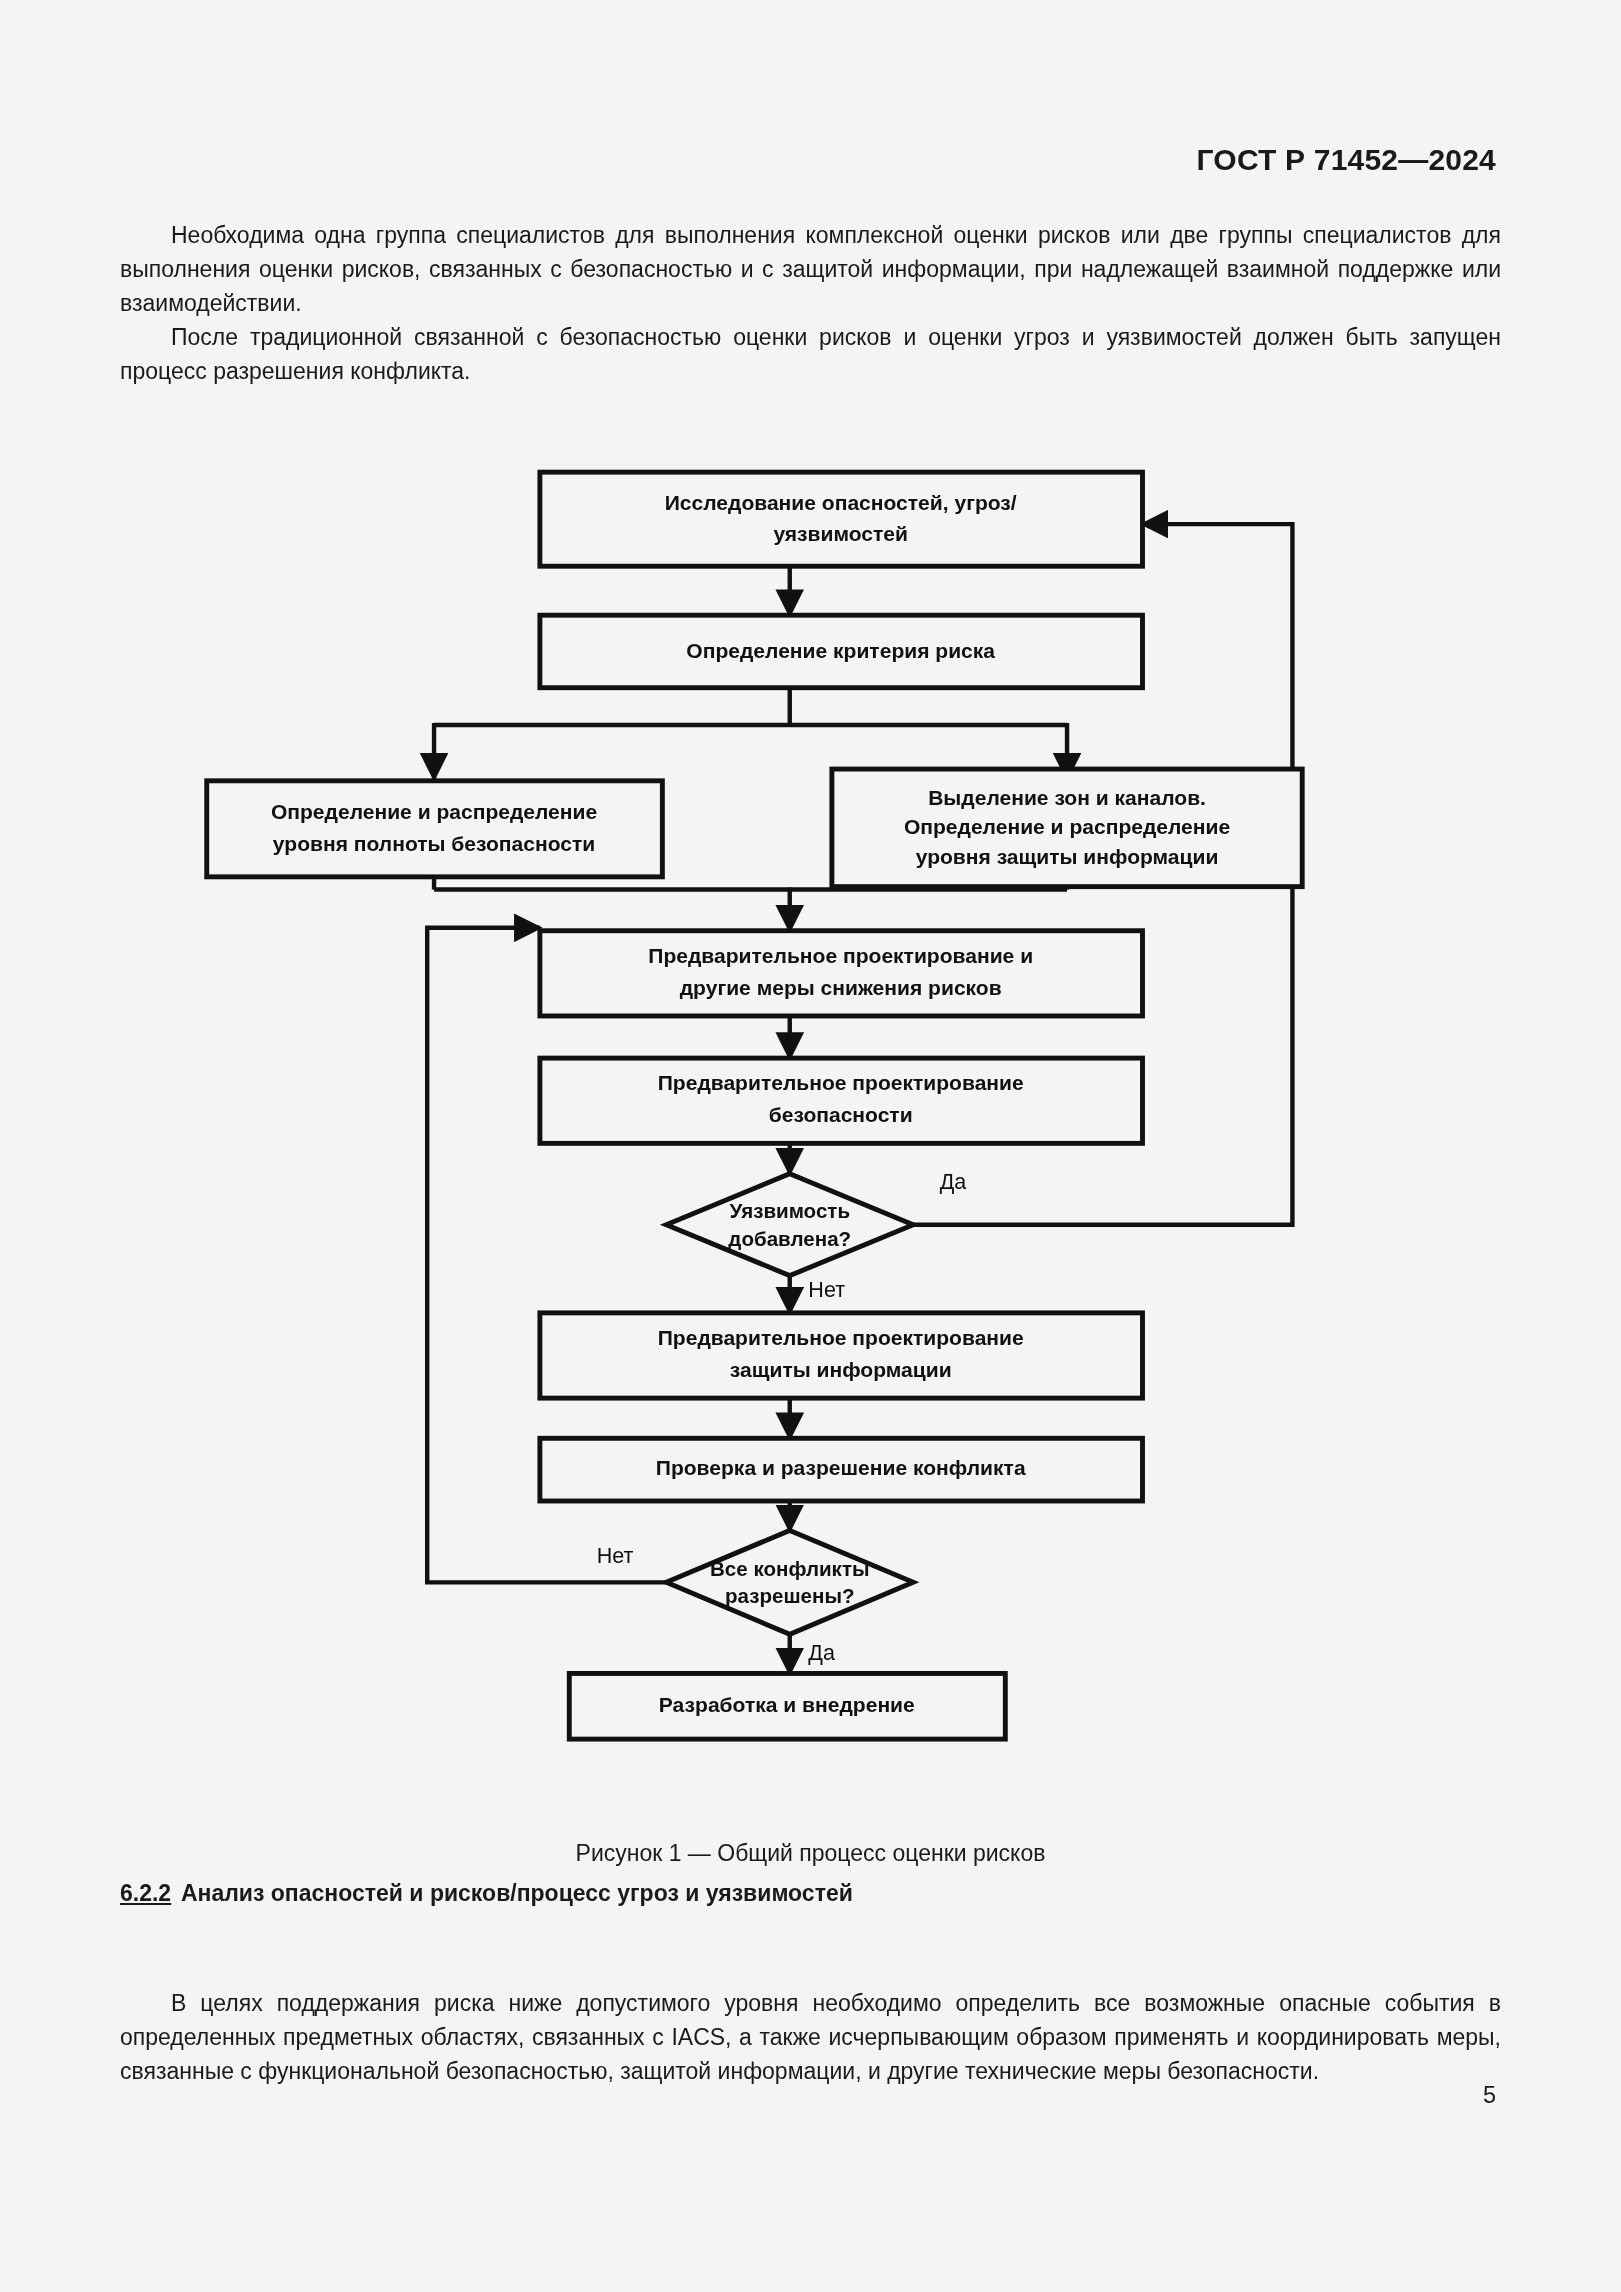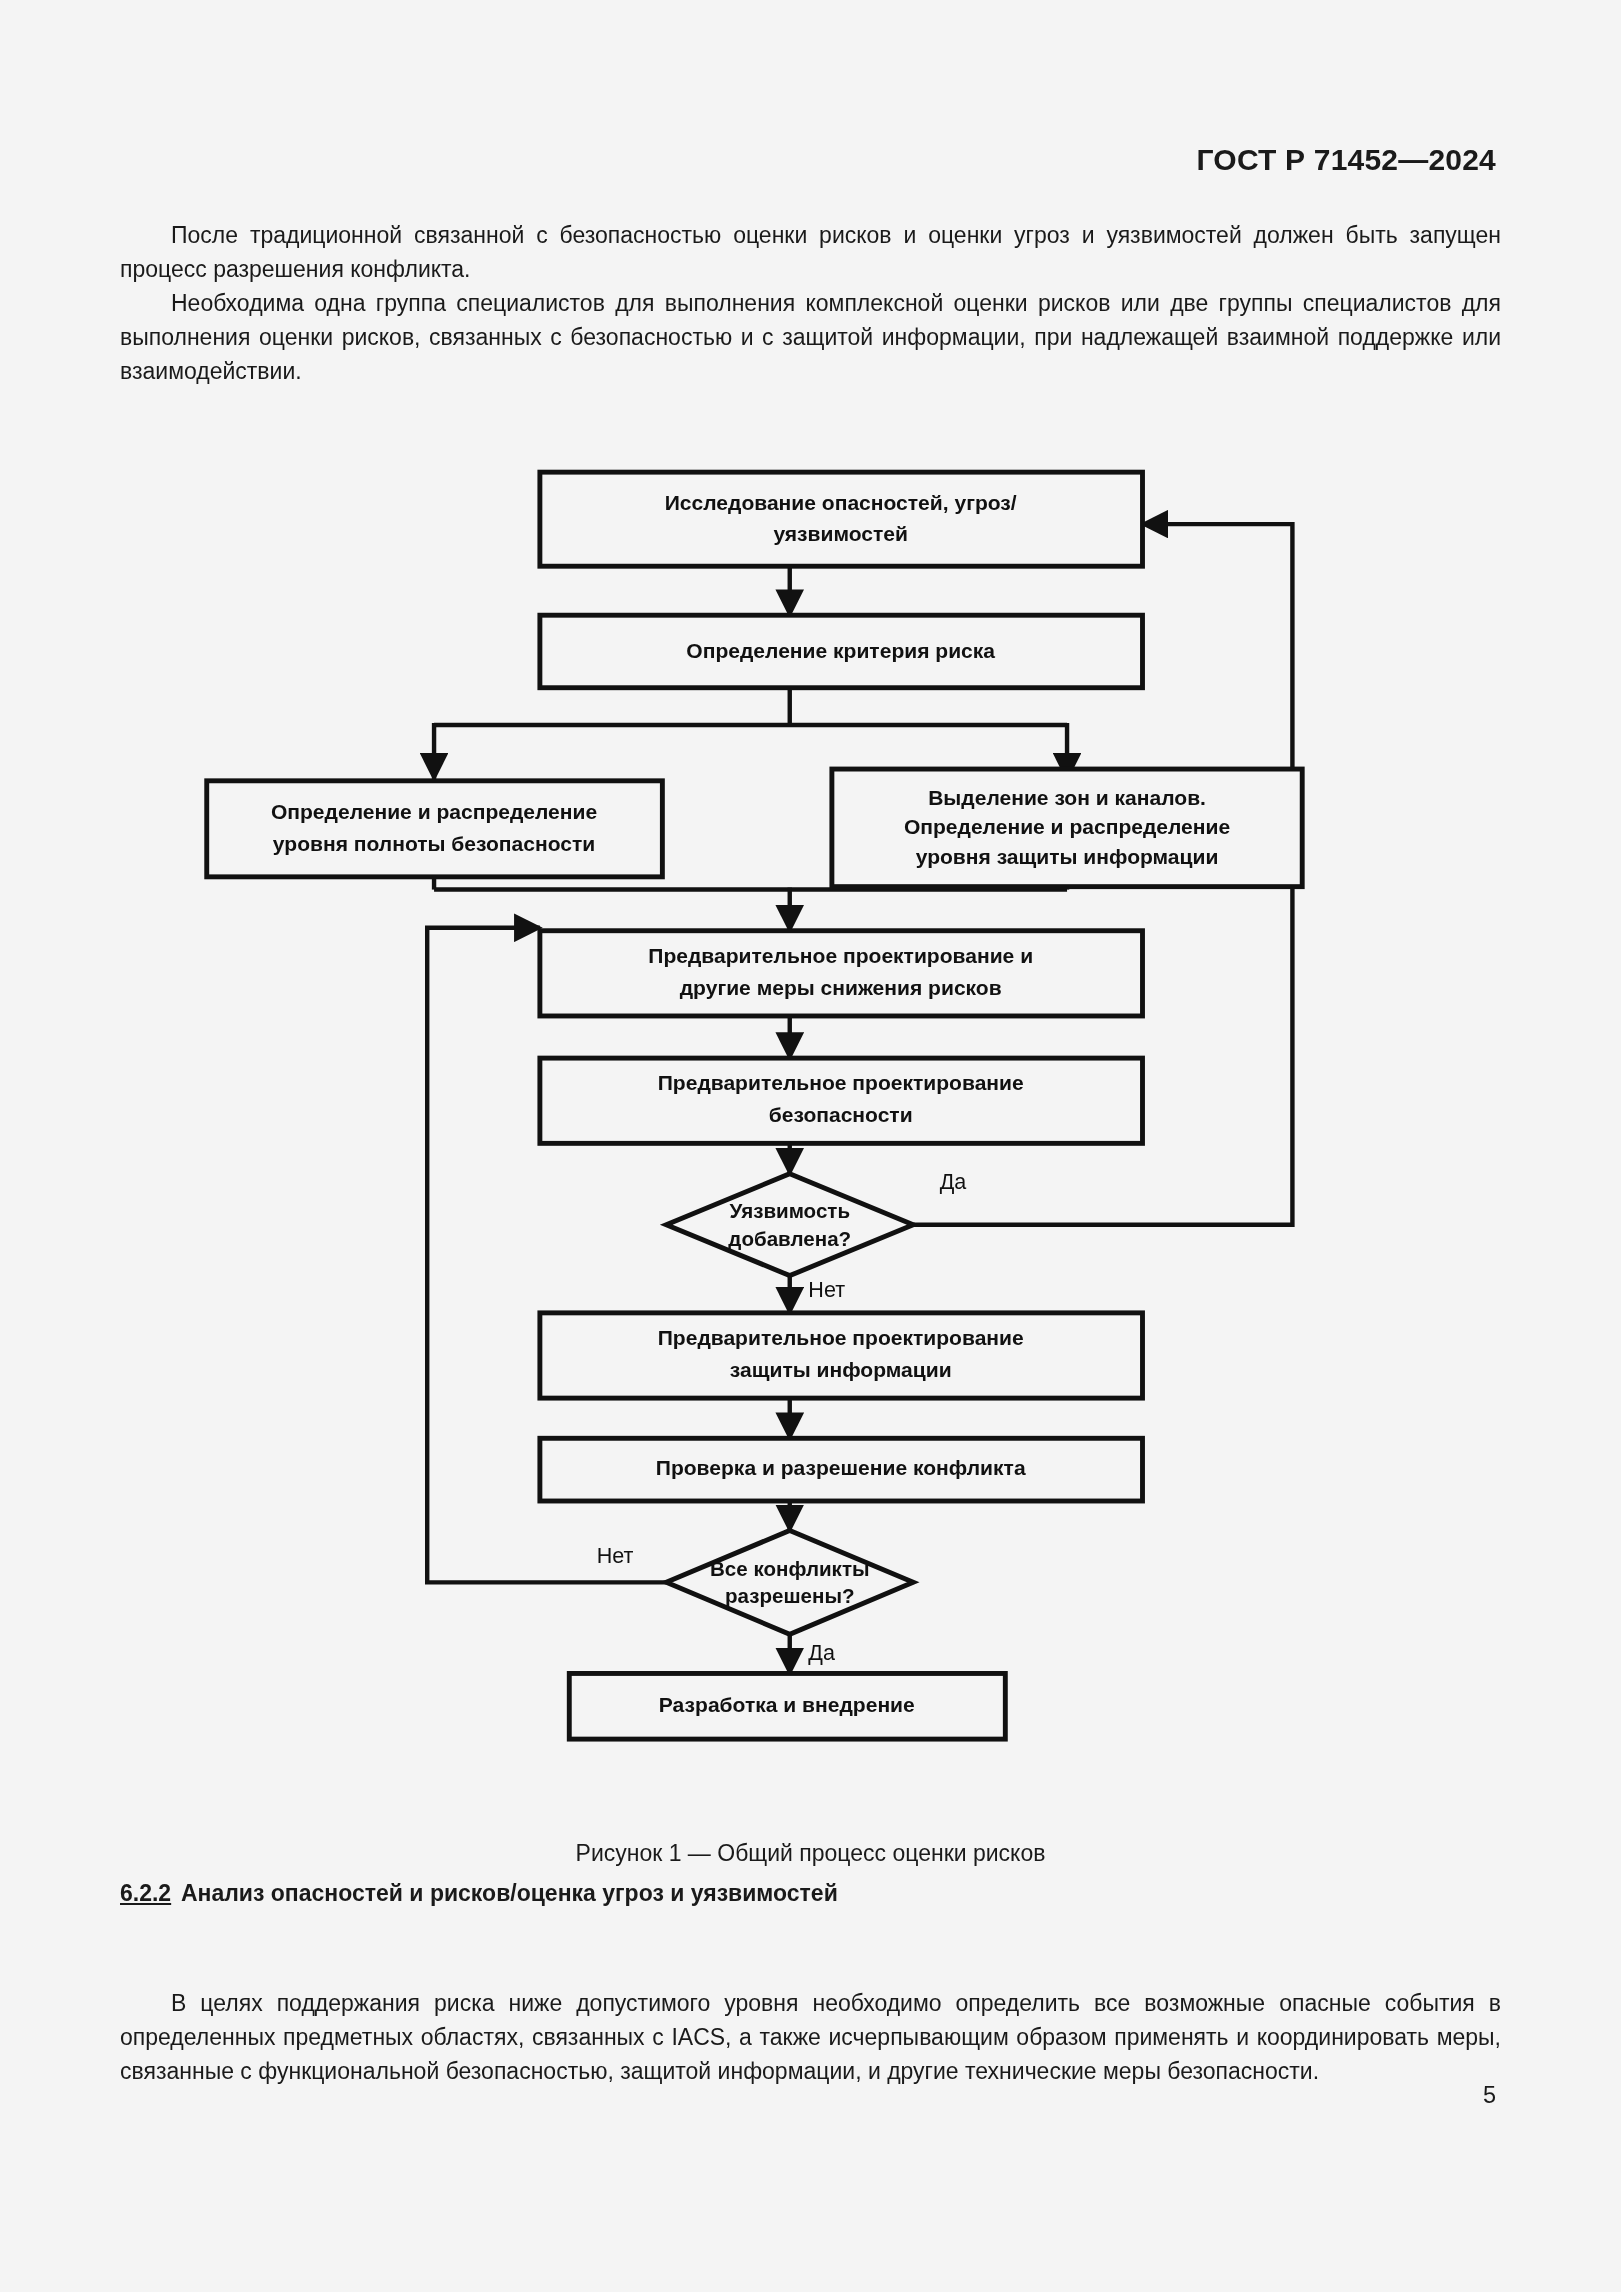--- a/index.html
+++ b/index.html
@@ -82,22 +82,22 @@
   }
 </style>
 </head>
 <body>
 
 <div class="page">
 
   <div class="doc-header">ГОСТ Р 71452—2024</div>
 
   <div class="body-text" id="intro">
+    <p>Необходима одна группа специалистов для выполнения комплексной оценки рисков или две группы специалистов для выполнения оценки рисков, связанных с безопасностью и с защитой информации, при надлежащей взаимной поддержке или взаимодействии.</p>
     <p>После традиционной связанной с безопасностью оценки рисков и оценки угроз и уязвимостей должен быть запущен процесс разрешения конфликта.</p>
-    <p>Необходима одна группа специалистов для выполнения комплексной оценки рисков или две группы специалистов для выполнения оценки рисков, связанных с безопасностью и с защитой информации, при надлежащей взаимной поддержке или взаимодействии.</p>
   </div>
 
   <div class="figure-wrap">
     <svg width="1621" height="1362" viewBox="0 0 1654 1390" xmlns="http://www.w3.org/2000/svg">
       <defs>
         <marker id="arrow" viewBox="0 0 10 10" refX="9" refY="5" markerWidth="6.5" markerHeight="6.5" orient="auto-start-reverse">
           <path d="M 0 0 L 10 5 L 0 10 z" fill="#111"></path>
         </marker>
       </defs>
 
@@ -173,21 +173,21 @@
       <text class="edgelabel" x="784" y="1254">Да</text>
 
       <rect class="nodebox" x="540" y="1268" width="445" height="67"></rect>
       <text class="nodetext" x="762" y="1302">Разработка и внедрение</text>
     </svg>
   </div>
 
   <div class="fig-caption">Рисунок 1 — Общий процесс оценки рисков</div>
 
   <div class="section-head">
-    <span class="num">6.2.2</span><span>Анализ опасностей и рисков/оценка угроз и уязвимостей</span>
+    <span class="num">6.2.2</span><span>Анализ опасностей и рисков/процесс угроз и уязвимостей</span>
   </div>
 
   <div class="body-text" id="closing">
     <p>В целях поддержания риска ниже допустимого уровня необходимо определить все возможные опасные события в определенных предметных областях, связанных с IACS, а также исчерпывающим образом применять и координировать меры, связанные с функциональной безопасностью, защитой информации, и другие технические меры безопасности.</p>
   </div>
 
   <div class="page-number">5</div>
 
 </div>
 

